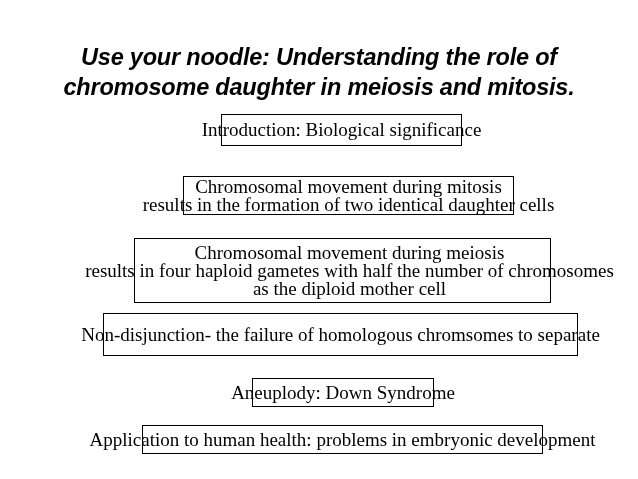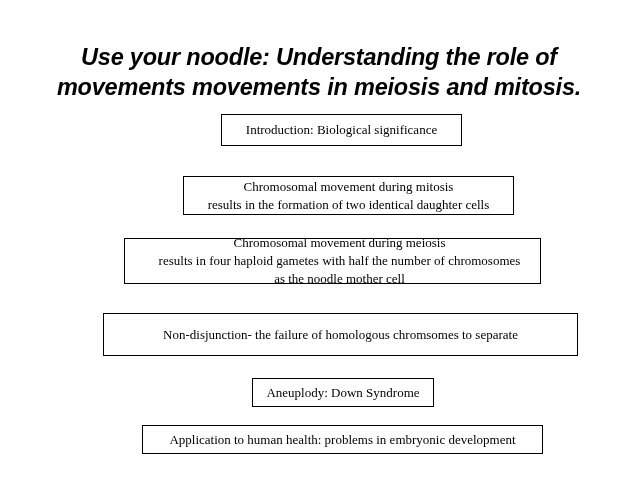--- a/index.html
+++ b/index.html
@@ -53,61 +53,61 @@
     position: absolute;
     box-sizing: border-box;
     border: 1px solid #000000;
     background: #ffffff;
     display: flex;
     flex-direction: column;
     align-items: center;
     justify-content: center;
     text-align: center;
     font-family: "Liberation Serif", "DejaVu Serif", serif;
-    font-size: 13px;
+    font-size: 19px;
     line-height: 18px;
     color: #000000;
     padding: 2px 6px;
   }
   .flow-box .box-line {
     display: block;
     white-space: nowrap;
   }
 
   
   #box-0 { left: 221px; top: 114px; width: 241px; height: 32px; }
   #box-1 { left: 176px; top: 176px; width: 331px; height: 39px; margin-left: 7px; }
-  #box-2 { left: 124px; top: 238px; width: 417px; height: 46px; padding-left: 20px; }
+  #box-2 { left: 134px; top: 238px; width: 417px; height: 65px; padding-left: 20px; }
   #box-3 { left: 103px; top: 313px; width: 475px; height: 43px; }
   #box-4 { left: 252px; top: 378px; width: 182px; height: 29px; }
   #box-5 { left: 142px; top: 425px; width: 401px; height: 29px; text-align: right; }
 </style>
 </head>
 <body>
 
 <div class="slide">
 
   <h1 class="slide-title">
     <span class="title-line">Use your noodle: Understanding the role of</span>
-    <span class="title-line">movements movements in meiosis and mitosis.</span>
+    <span class="title-line">chromosome daughter in meiosis and mitosis.</span>
   </h1>
 
   <div class="flow-box" id="box-0">
     <span class="box-line">Introduction: Biological significance</span>
   </div>
 
   <div class="flow-box" id="box-1">
     <span class="box-line">Chromosomal movement during mitosis</span>
     <span class="box-line">results in the formation of two identical daughter cells</span>
   </div>
 
   <div class="flow-box" id="box-2">
     <span class="box-line">Chromosomal movement during meiosis</span>
     <span class="box-line">results in four haploid gametes with half the number of chromosomes</span>
-    <span class="box-line">as the noodle mother cell</span>
+    <span class="box-line">as the diploid mother cell</span>
   </div>
 
   <div class="flow-box" id="box-3">
     <span class="box-line">Non-disjunction- the failure of homologous chromsomes to separate</span>
   </div>
 
   <div class="flow-box" id="box-4">
     <span class="box-line">Aneuplody: Down Syndrome</span>
   </div>
 

